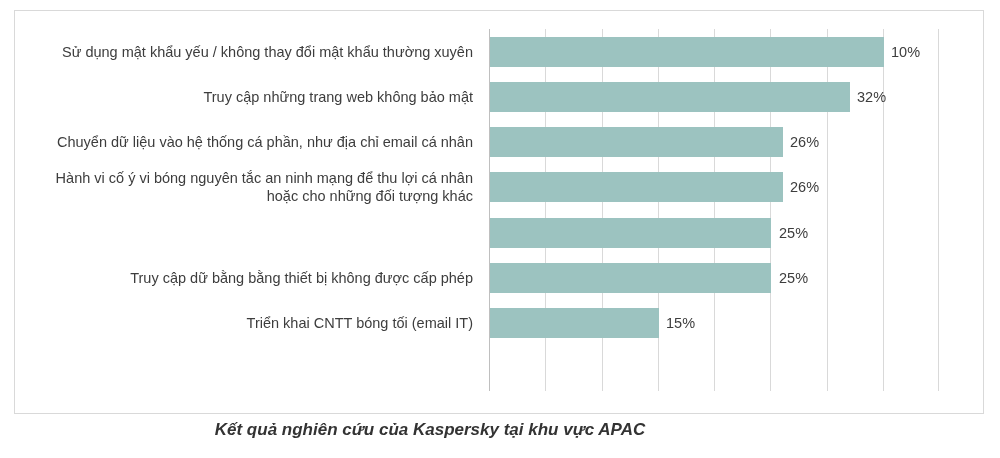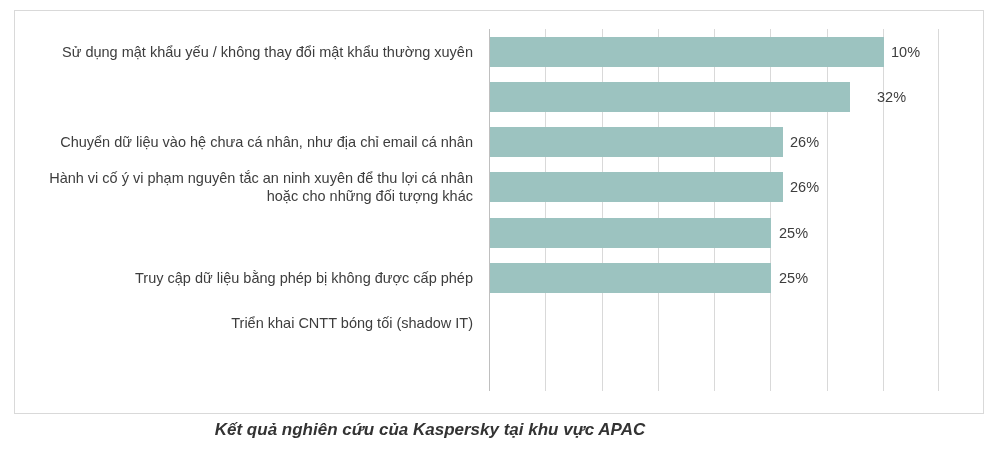--- a/index.html
+++ b/index.html
@@ -142,60 +142,65 @@
 
         <div class="row">
           <div class="cat-label">Sử dụng mật khẩu yếu / không thay đổi mật khẩu thường xuyên</div>
           <div class="bar-track">
             <div class="bar" style="width:393.75px;"></div>
             <div class="bar-value" style="left:401px;">10%</div>
           </div>
         </div>
 
         <div class="row">
+          <div class="cat-label">Truy cập những trang web không bảo mật</div>
           <div class="bar-track">
             <div class="bar" style="width:360px;"></div>
-            <div class="bar-value" style="left:367px;margin-left:20px;">32%</div>
-          </div>
-        </div>
-
-
-        <div class="row">
-          <div class="cat-label">Chuyển dữ liệu vào hệ chưa cá nhân, như địa chỉ email cá nhân</div>
+            <div class="bar-value" style="left:367px;">32%</div>
+          </div>
+        </div>
+
+
+        <div class="row">
+          <div class="cat-label">Chuyển dữ liệu vào hệ thống cá phần, như địa chỉ email cá nhân</div>
           <div class="bar-track">
             <div class="bar" style="width:292.5px;"></div>
             <div class="bar-value" style="left:300px;">26%</div>
           </div>
         </div>
 
         <div class="row">
-          <div class="cat-label">Hành vi cố ý vi phạm nguyên tắc an ninh xuyên để thu lợi cá nhân hoặc cho những đối tượng khác</div>
+          <div class="cat-label">Hành vi cố ý vi bóng nguyên tắc an ninh mạng để thu lợi cá nhân hoặc cho những đối tượng khác</div>
           <div class="bar-track">
             <div class="bar" style="width:292.5px;"></div>
             <div class="bar-value" style="left:300px;">26%</div>
           </div>
         </div>
 
         <div class="row">
           <div class="bar-track">
             <div class="bar" style="width:281.25px;"></div>
             <div class="bar-value" style="left:289px;">25%</div>
           </div>
         </div>
 
         <div class="row">
-          <div class="cat-label">Truy cập dữ liệu bằng phép bị không được cấp phép</div>
+          <div class="cat-label">Truy cập dữ bằng bằng thiết bị không được cấp phép</div>
           <div class="bar-track">
             <div class="bar" style="width:281.25px;"></div>
             <div class="bar-value" style="left:289px;">25%</div>
           </div>
         </div>
 
         <div class="row">
-          <div class="cat-label">Triển khai CNTT bóng tối (shadow IT)</div>
+          <div class="cat-label">Triển khai CNTT bóng tối (email IT)</div>
+          <div class="bar-track">
+            <div class="bar" style="width:168.75px;"></div>
+            <div class="bar-value" style="left:176px;">15%</div>
+          </div>
         </div>
 
       </div>
     </div>
   </div>
 
   <div class="caption">Kết quả nghiên cứu của Kaspersky tại khu vực APAC</div>
 
 </div>
 

